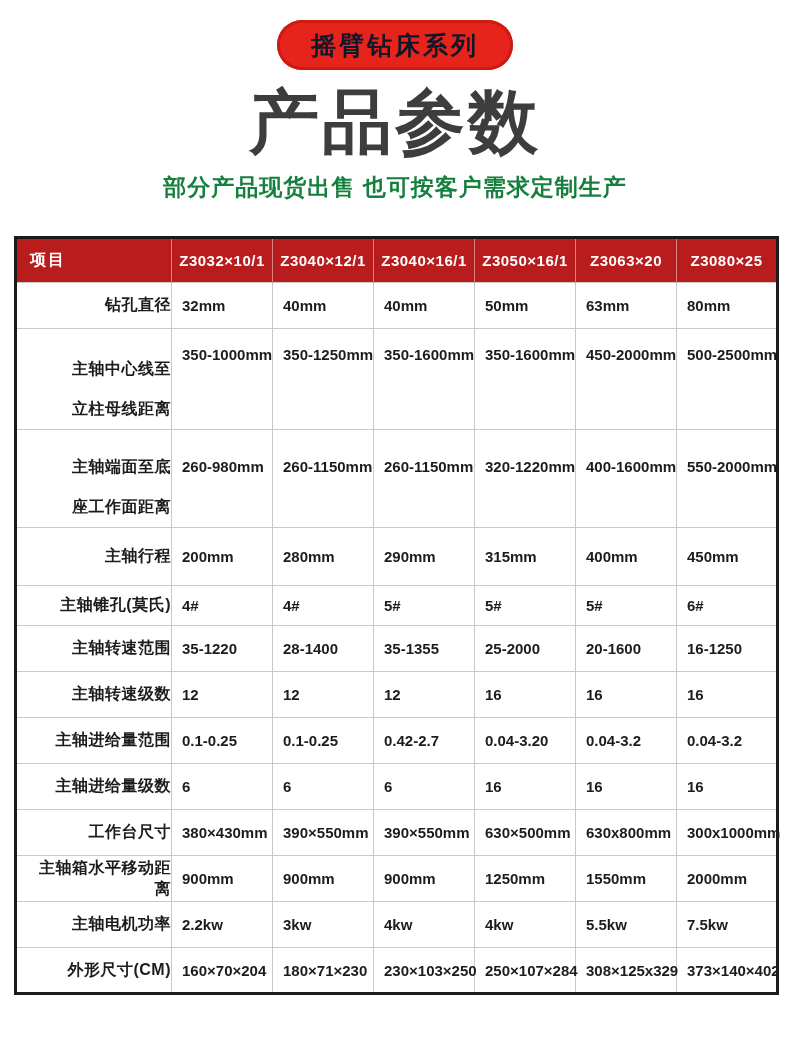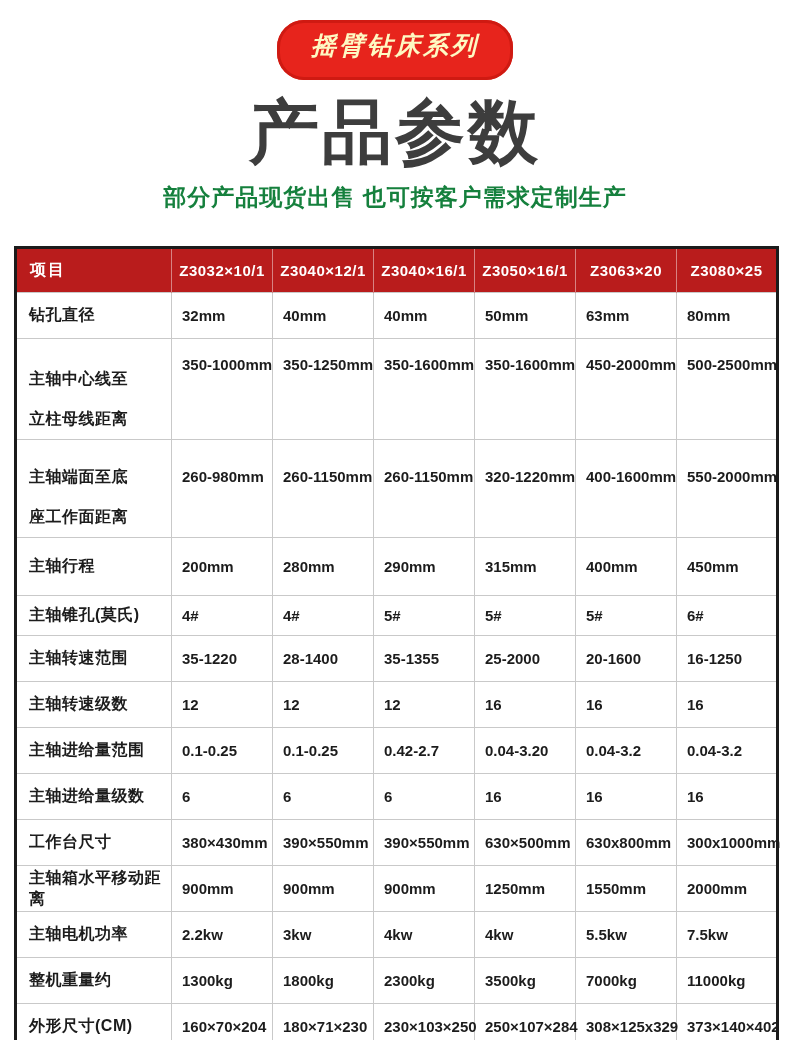--- a/index.html
+++ b/index.html
@@ -10,29 +10,28 @@
     overflow: hidden;
     color: #1c1c1c;
   }
   .page { width: 790px; height: 1040px; }
 
   
   .top-header { text-align: center; }
   .badge {
     display: inline-block;
     margin-top: 20px;
-    height: 60px; line-height: 50px;
+    height: 50px; line-height: 50px;
     padding: 0 34px;
     background: #e7241c;
     box-shadow: inset 0 0 0 3px #cf1a12;
     border-radius: 27px;
-    color: #fef9c3;
+    color: #0f172a;
     font-size: 25px; font-weight: 700;
     letter-spacing: 3px;
-    font-style: italic;
   }
   .title {
     margin-top: 12px;
     font-size: 70px;
     line-height: 80px;
     font-weight: 900;
     color: #3d3d3d;
     letter-spacing: 3px;
   }
   .subtitle {
@@ -75,20 +74,21 @@
     font-weight: 600;
     color: #1c1c1c;
     padding-left: 10px;
     white-space: nowrap;
   }
   tbody td.lbl {
     font-size: 16px;
     padding-left: 12px;
     white-space: pre-line;
     letter-spacing: 0.5px;
+    text-align: right;
   }
 
   tr.rh-s  { height: 40px; }
   tr.rh-m  { height: 58px; }
   tr.tall-a { height: 79px; }
   tr.tall-b { height: 92px; }
 
   tr.tall-a td, tr.tall-b td { vertical-align: top; }
   tr.tall-a td.lbl { padding-top: 20px;  line-height: 40px; }
   tr.tall-a td.val { padding-top: 17px; line-height: 18px; }
@@ -232,29 +232,20 @@
       <tr>
         <td class="lbl">主轴电机功率</td>
         <td class="val">2.2kw</td>
         <td class="val">3kw</td>
         <td class="val">4kw</td>
         <td class="val">4kw</td>
         <td class="val">5.5kw</td>
         <td class="val">7.5kw</td>
       </tr>
       <tr>
-        <td class="lbl">整机重量约</td>
-        <td class="val">1300kg</td>
-        <td class="val">1800kg</td>
-        <td class="val">2300kg</td>
-        <td class="val">3500kg</td>
-        <td class="val">7000kg</td>
-        <td class="val">11000kg</td>
-      </tr>
-      <tr>
         <td class="lbl">外形尺寸(CM)</td>
         <td class="val">160×70×204</td>
         <td class="val">180×71×230</td>
         <td class="val">230×103×250</td>
         <td class="val">250×107×284</td>
         <td class="val">308×125x329</td>
         <td class="val">373×140×402</td>
       </tr>
     </tbody>
   </table>

